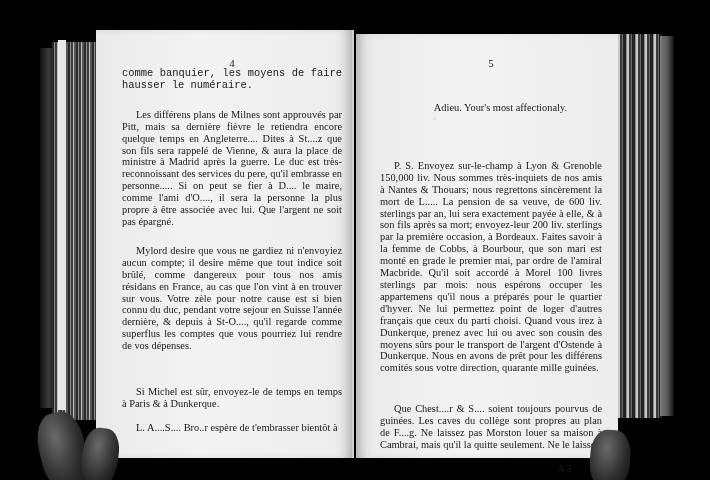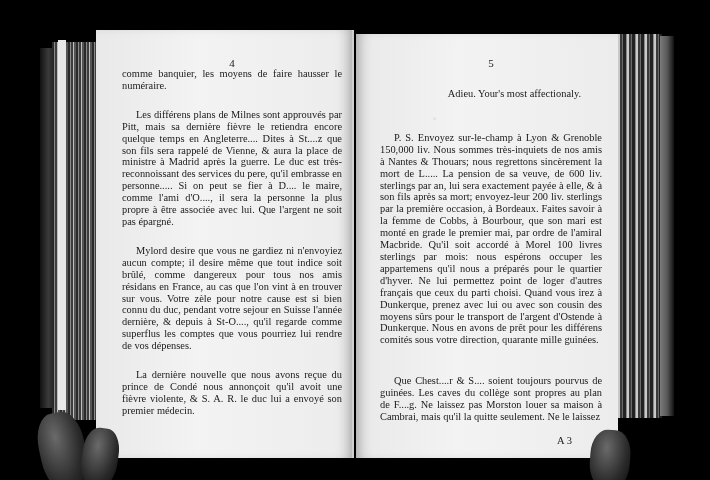--- a/index.html
+++ b/index.html
@@ -52,24 +52,24 @@
   }
   .page-right {
     left: 356px; top: 34px; width: 262px; height: 424px;
     padding: 24px 16px 0 24px;
     box-shadow: inset 10px 0 14px -8px rgba(0,0,0,0.35);
   }
   .page-number {
     text-align: center; font-size: 11px; line-height: 11px; height: 10px; margin: 0 0 0 0;
   }
   .para { margin: 0; text-indent: 14px; }
-  .para.cont { text-indent: 0; }
+  .para.cont { text-indent: 0; font-family: Liberation Mono, monospace; }
   .gap-l { height: 17px; }
   .gap-m { height: 12px; }
-  .valediction { text-align: right; margin: 3px; padding-right: 18px; }
+  .valediction { text-align: right; margin: 17px; padding-right: 18px; }
   .ps-label { }
   .signature-mark { text-align: right; margin: 0; padding-right: 30px; font-size: 10.5px; }
 
   
   .finger {
     position: absolute; border-radius: 40% 40% 45% 45%;
     background: radial-gradient(ellipse at 40% 30%, #6a6a6a, #2a2a2a 60%, #0c0c0c);
   }
   .finger.f1 { left: 40px; top: 412px; width: 46px; height: 80px; transform: rotate(-12deg); }
   .finger.f2 { left: 82px; top: 428px; width: 36px; height: 60px; transform: rotate(8deg); }
@@ -89,23 +89,24 @@
   </div>
 
   <div class="page page-left">
     <div class="page-number">4</div>
     <p class="para cont">comme banquier, les moyens de faire hausser le numéraire.</p>
     <div class="gap-l"></div>
     <p class="para">Les différens plans de Milnes sont approuvés par Pitt, mais sa dernière fièvre le retiendra encore quelque temps en Angleterre.... Dites à St....z que son fils sera rappelé de Vienne, &amp; aura la place de ministre à Madrid après la guerre. Le duc est très-reconnoissant des services du pere, qu'il embrasse en personne..... Si on peut se fier à D.... le maire, comme l'ami d'O...., il sera la personne la plus propre à être associée avec lui. Que l'argent ne soit pas épargné.</p>
     <div class="gap-l"></div>
     <p class="para">Mylord desire que vous ne gardiez ni n'envoyiez aucun compte; il desire même que tout indice soit brûlé, comme dangereux pour tous nos amis résidans en France, au cas que l'on vint à en trouver sur vous. Votre zèle pour notre cause est si bien connu du duc, pendant votre sejour en Suisse l'année dernière, &amp; depuis à St-O...., qu'il regarde comme superflus les comptes que vous pourriez lui rendre de vos dépenses.</p>
     <div class="gap-l"></div>
-    <p class="para">La dernière nouvelle que nous avons reçue du prince de Condé nous annonçoit qu'il avoit une fièvre violente, &amp; S. A. R. le duc lui a envoyé son premier médecin.</p>
     <div class="gap-l"></div>
+    <p class="para">Si Michel est sûr, envoyez-le de temps en temps à Paris &amp; à Dunkerque.</p>
     <div class="gap-m"></div>
+    <p class="para">L. A....S.... Bro..r espère de t'embrasser bientôt à</p>
   </div>
 
   <div class="page page-right">
     <div class="page-number">5</div>
     <div class="gap-l"></div>
     <p class="valediction">Adieu. Your's most affectionaly.</p>
     <div class="gap-l"></div>
     <div class="gap-m"></div>
     <p class="para">
       <span class="ps-label">P. S.</span>

